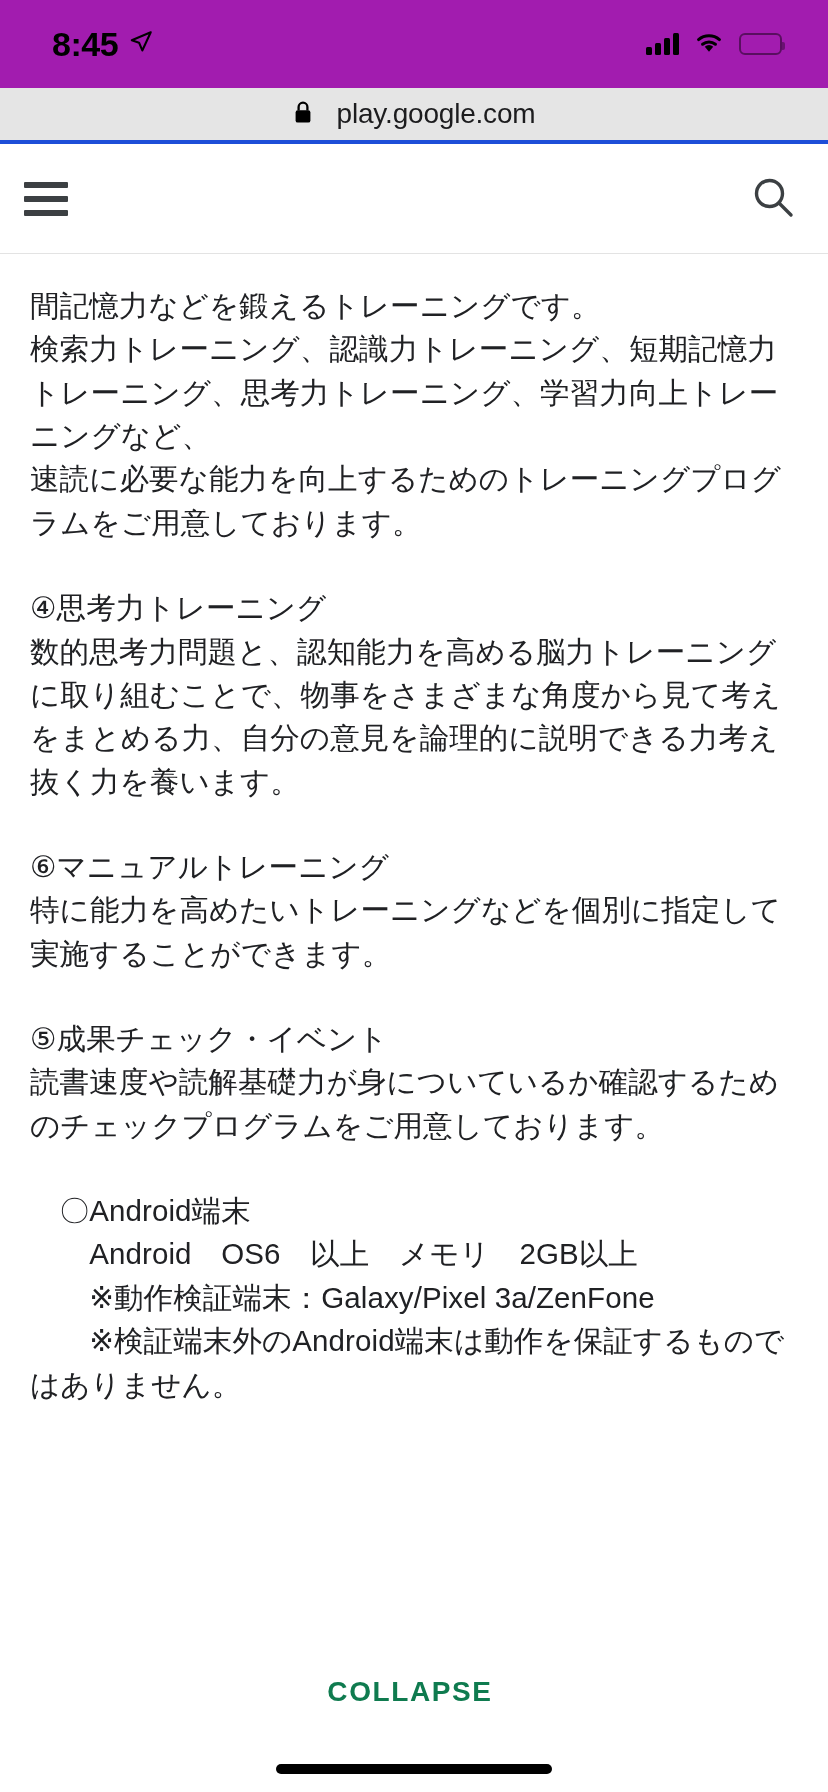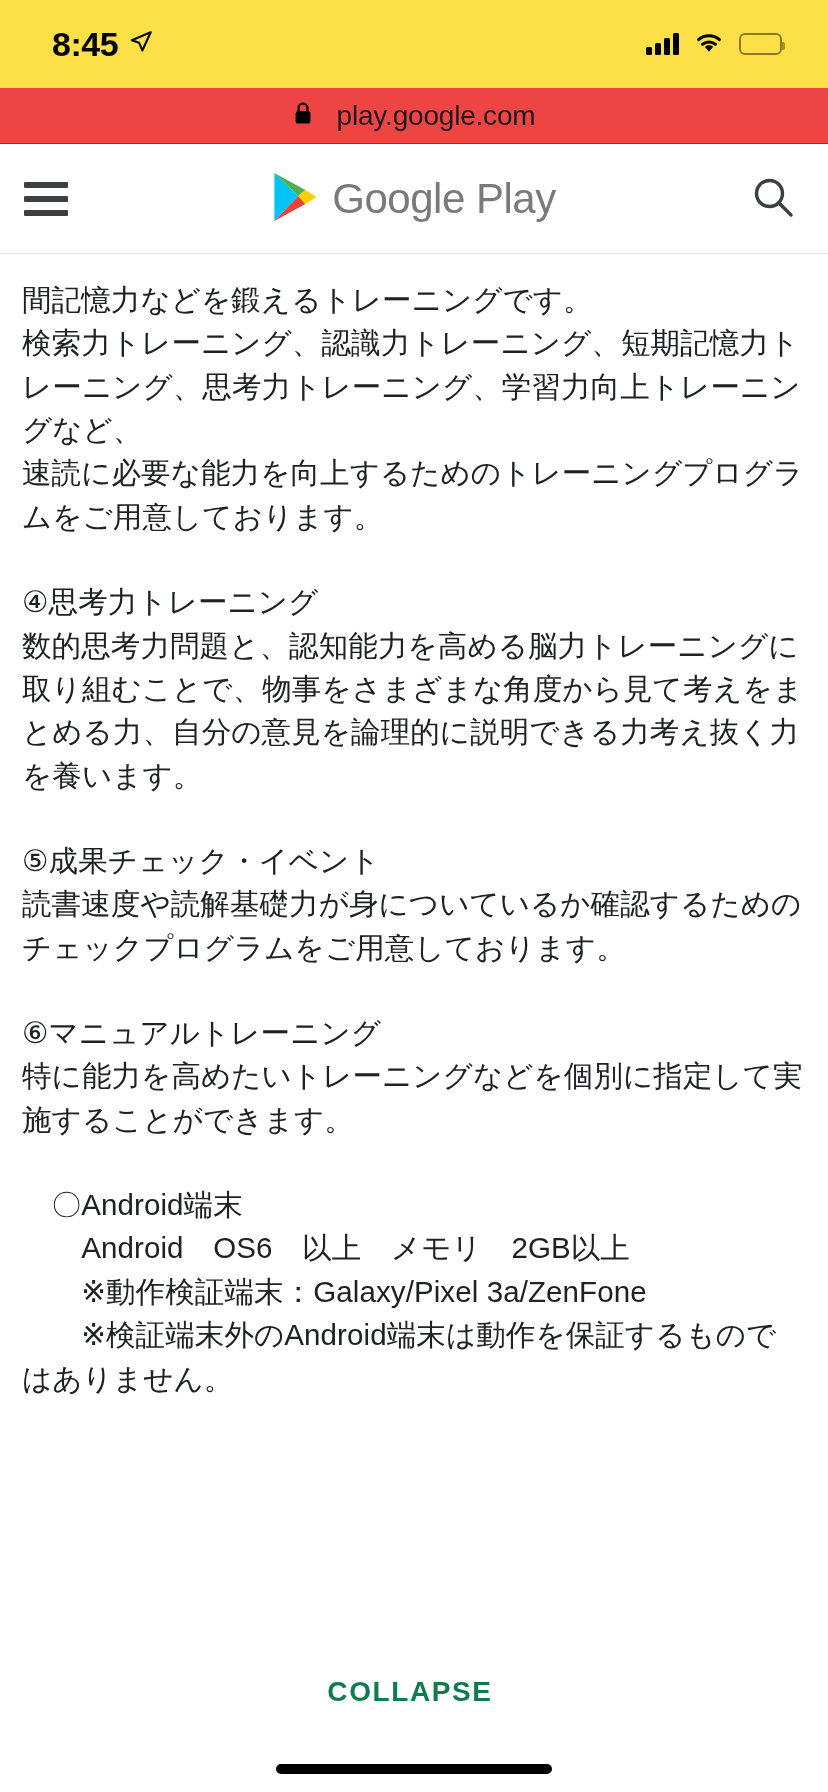--- a/index.html
+++ b/index.html
@@ -12,21 +12,21 @@
     background: #ffffff;
     font-family: "Liberation Sans", "DejaVu Sans", sans-serif;
     overflow: hidden;
     -webkit-font-smoothing: antialiased;
   }
 
   
   .status-bar {
     position: relative;
     height: 88px;
-    background: #fde047;
+    background: #a21caf;
     display: flex;
     align-items: center;
     justify-content: space-between;
     padding: 0 46px 0 52px;
     box-sizing: border-box;
   }
   .status-left {
     display: flex;
     align-items: center;
     gap: 10px;
@@ -84,26 +84,26 @@
     top: 7px;
     width: 3px;
     height: 8px;
     background: rgba(0,0,0,0.35);
     border-radius: 0 2px 2px 0;
   }
 
   
   .url-bar {
     height: 56px;
-    background: #ef4444;
+    background: #e5e5e5;
     display: flex;
     align-items: center;
     justify-content: center;
     gap: 24px;
-    border-bottom: 1px solid #1d4ed8;
+    border-bottom: 4px solid #1d4ed8;
     box-sizing: border-box;
   }
   .lock-icon { display: block; }
   .url-text {
     font-size: 28px;
     color: #1c1c1e;
     letter-spacing: -0.2px;
     line-height: 1;
   }
 
@@ -164,21 +164,21 @@
     padding: 14px 22px 0 22px;
     box-sizing: border-box;
     font-size: 29.5px;
     line-height: 1.47;
     color: #202124;
     letter-spacing: 0.1px;
     height: 1420px;
     overflow: hidden;
   }
   .description p {
-    margin: 0;
+    margin: 8px;
     white-space: pre-wrap;
     word-break: break-word;
   }
   .description p.spacer-before {
     margin-top: 42px;
   }
   .clipped-top {
     height: 8px;
     overflow: hidden;
     position: relative;
@@ -263,50 +263,39 @@
   </span>
   <span class="url-text">play.google.com</span>
 </div>
 
 <div class="play-header">
   <div class="hamburger">
     <span></span>
       <span></span>
       <span></span>
   </div>
-  <div class="brand">
-    <span class="play-logo">
-      <svg width="46" height="52" viewBox="0 0 46 52" aria-hidden="true">
-        <path d="M2 2 L26 25 L2 50 Z" fill="#00c3f7"></path>
-        <path d="M2 2 L33 19 L26 25 Z" fill="#4caf50"></path>
-        <path d="M2 50 L33 33 L26 25 Z" fill="#ea4335"></path>
-        <path d="M33 19 L44 26 L33 33 L26 25 Z" fill="#ffce00"></path>
-      </svg>
-    </span>
-    <span class="brand-text">Google Play</span>
-  </div>
   <div class="search-btn">
     <svg width="46" height="46" viewBox="0 0 46 46" aria-hidden="true">
       <circle cx="19.5" cy="19.5" r="13" fill="none" stroke="#3c4043" stroke-width="3.4"></circle>
       <line x1="29.5" y1="29.5" x2="41" y2="41" stroke="#3c4043" stroke-width="3.4" stroke-linecap="round"></line>
     </svg>
   </div>
 </div>
 
 <div class="description">
   <div class="clipped-top"></div>
   <p>間記憶力などを鍛えるトレーニングです。
 検索力トレーニング、認識力トレーニング、短期記憶力トレーニング、思考力トレーニング、学習力向上トレーニングなど、
 速読に必要な能力を向上するためのトレーニングプログラムをご用意しております。</p>
   <p class="spacer-before">④思考力トレーニング
 数的思考力問題と、認知能力を高める脳力トレーニングに取り組むことで、物事をさまざまな角度から見て考えをまとめる力、自分の意見を論理的に説明できる力考え抜く力を養います。</p>
+  <p class="spacer-before">⑥マニュアルトレーニング
+特に能力を高めたいトレーニングなどを個別に指定して実施することができます。</p>
   <p class="spacer-before">⑤成果チェック・イベント
 読書速度や読解基礎力が身についているか確認するためのチェックプログラムをご用意しております。</p>
-  <p class="spacer-before">⑥マニュアルトレーニング
-特に能力を高めたいトレーニングなどを個別に指定して実施することができます。</p>
   <p class="spacer-before">　〇Android端末
 　　Android　OS6　以上　メモリ　2GB以上
 　　※動作検証端末：Galaxy/Pixel 3a/ZenFone
 　　※検証端末外のAndroid端末は動作を保証するものではありません。</p>
 
 </div>
 
 <div class="collapse-wrap">
   <button class="collapse-btn">COLLAPSE</button>
 </div>

